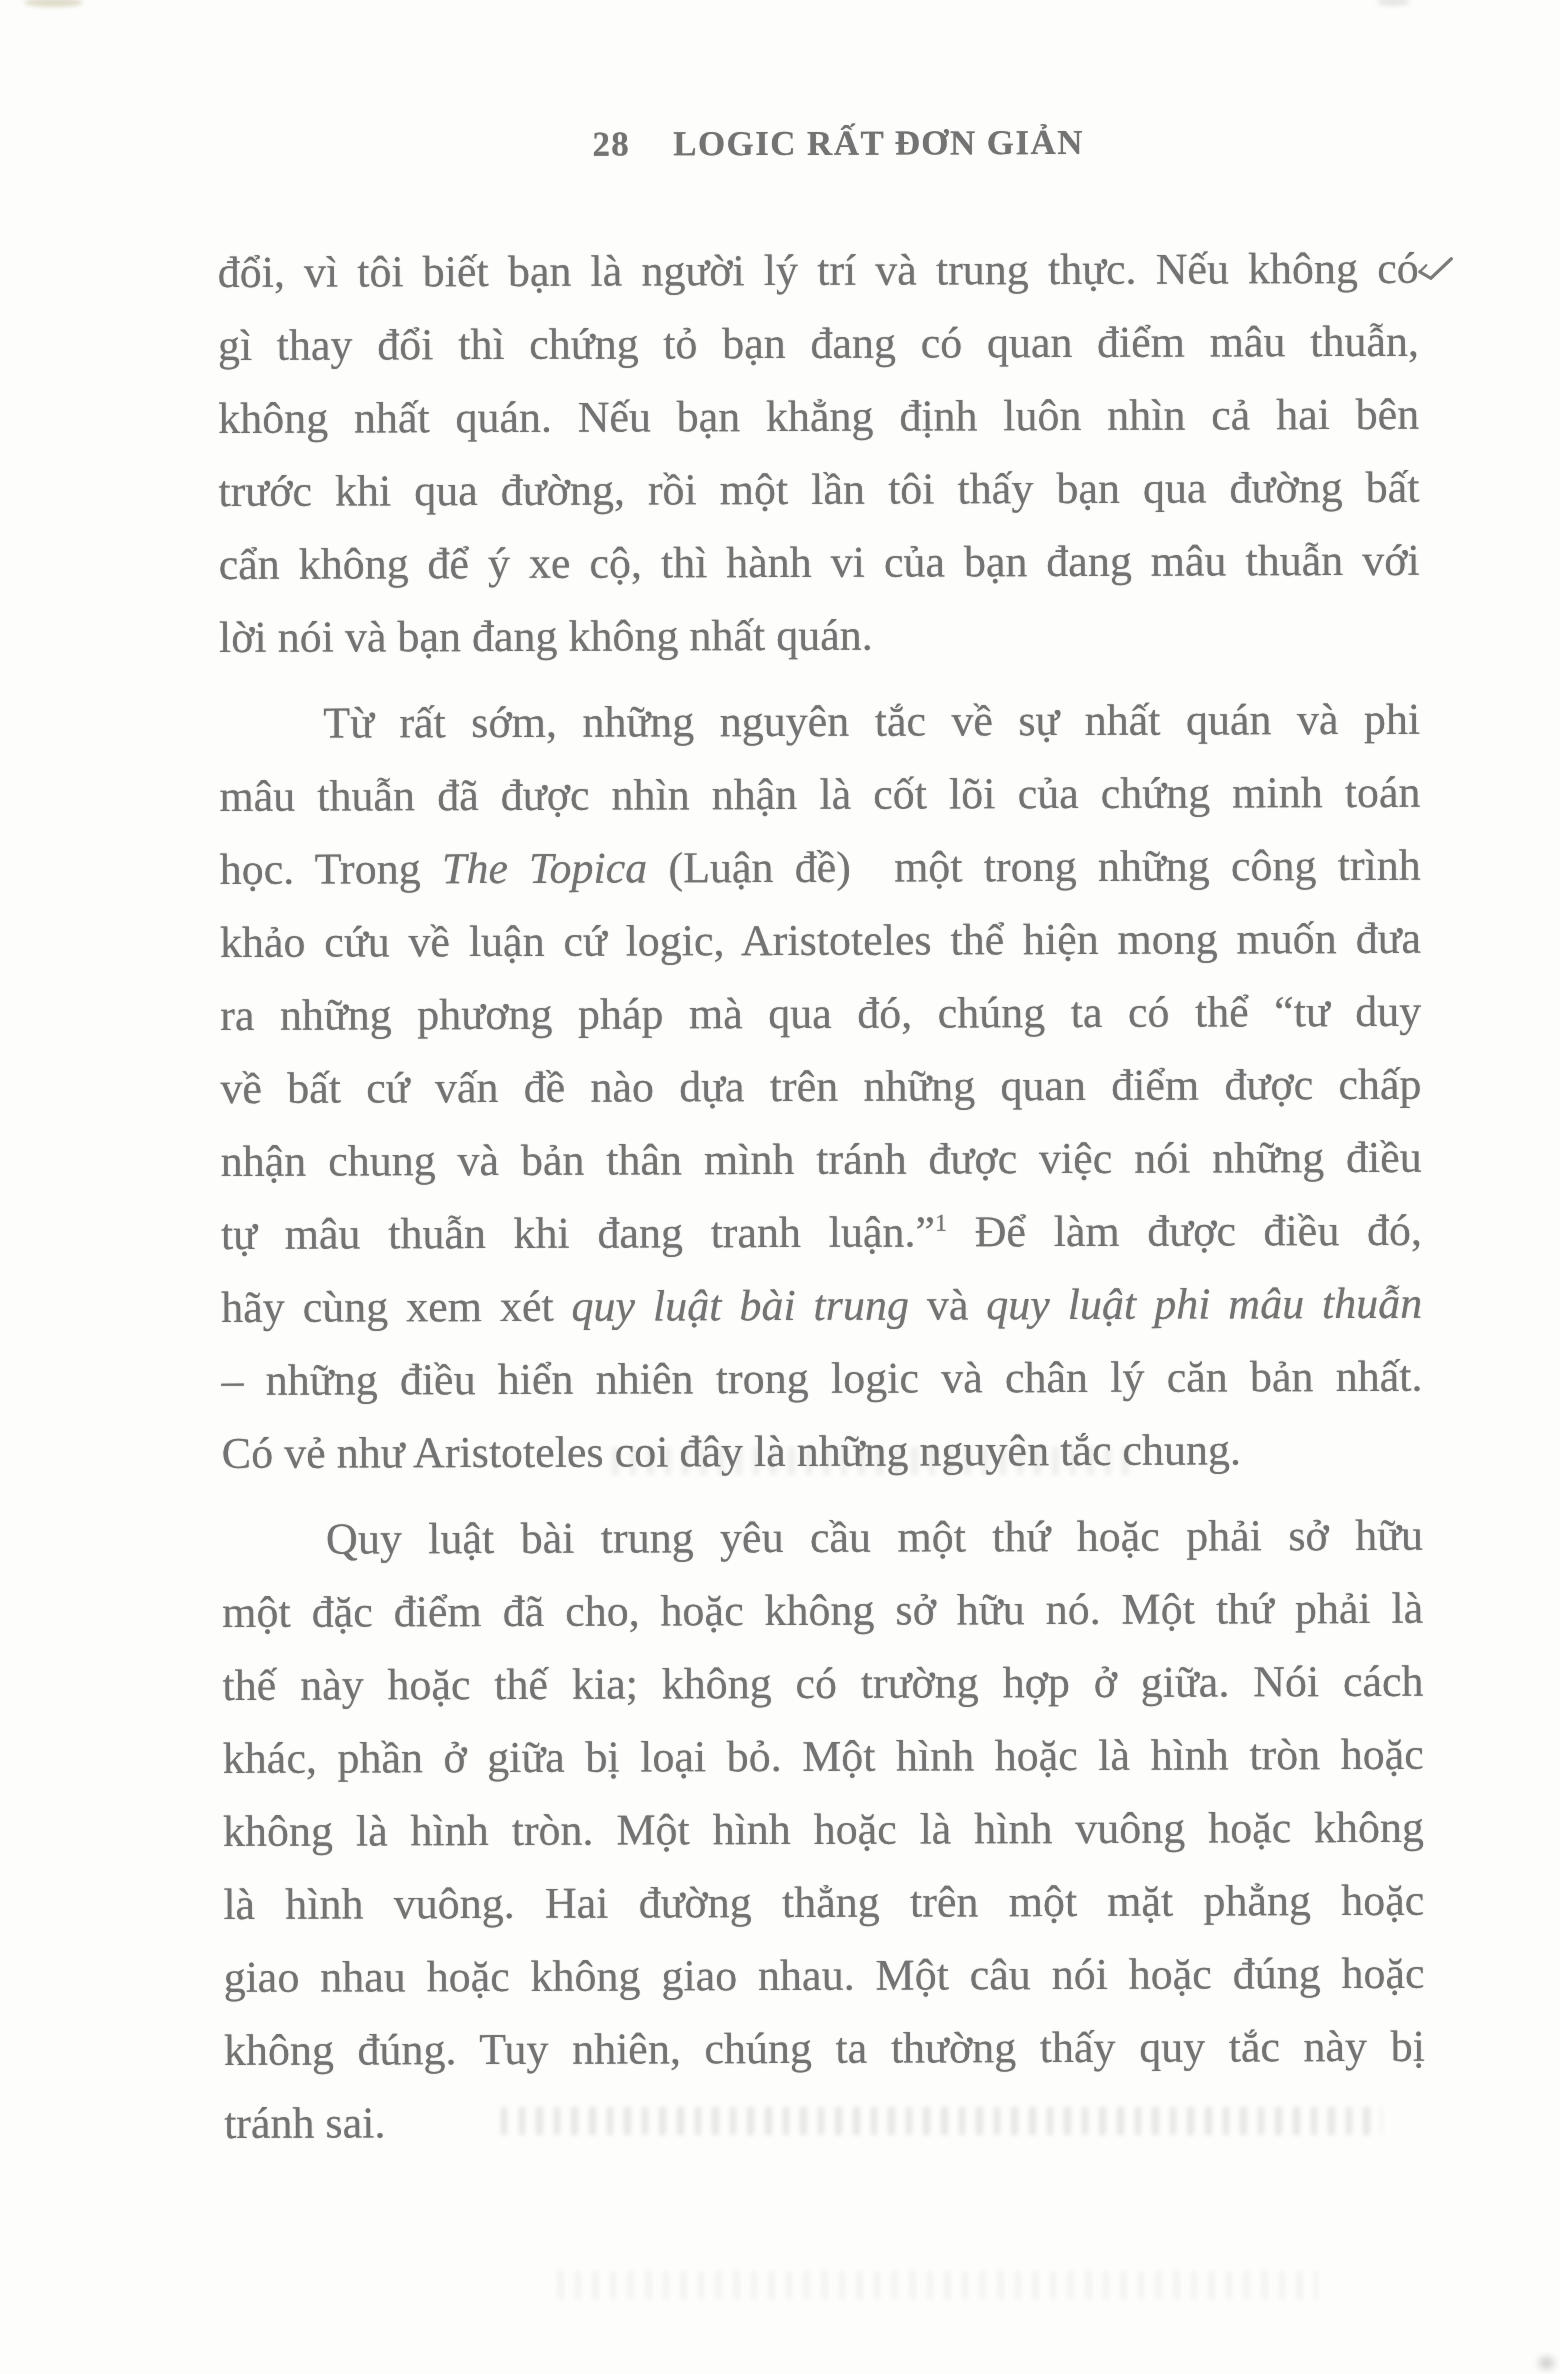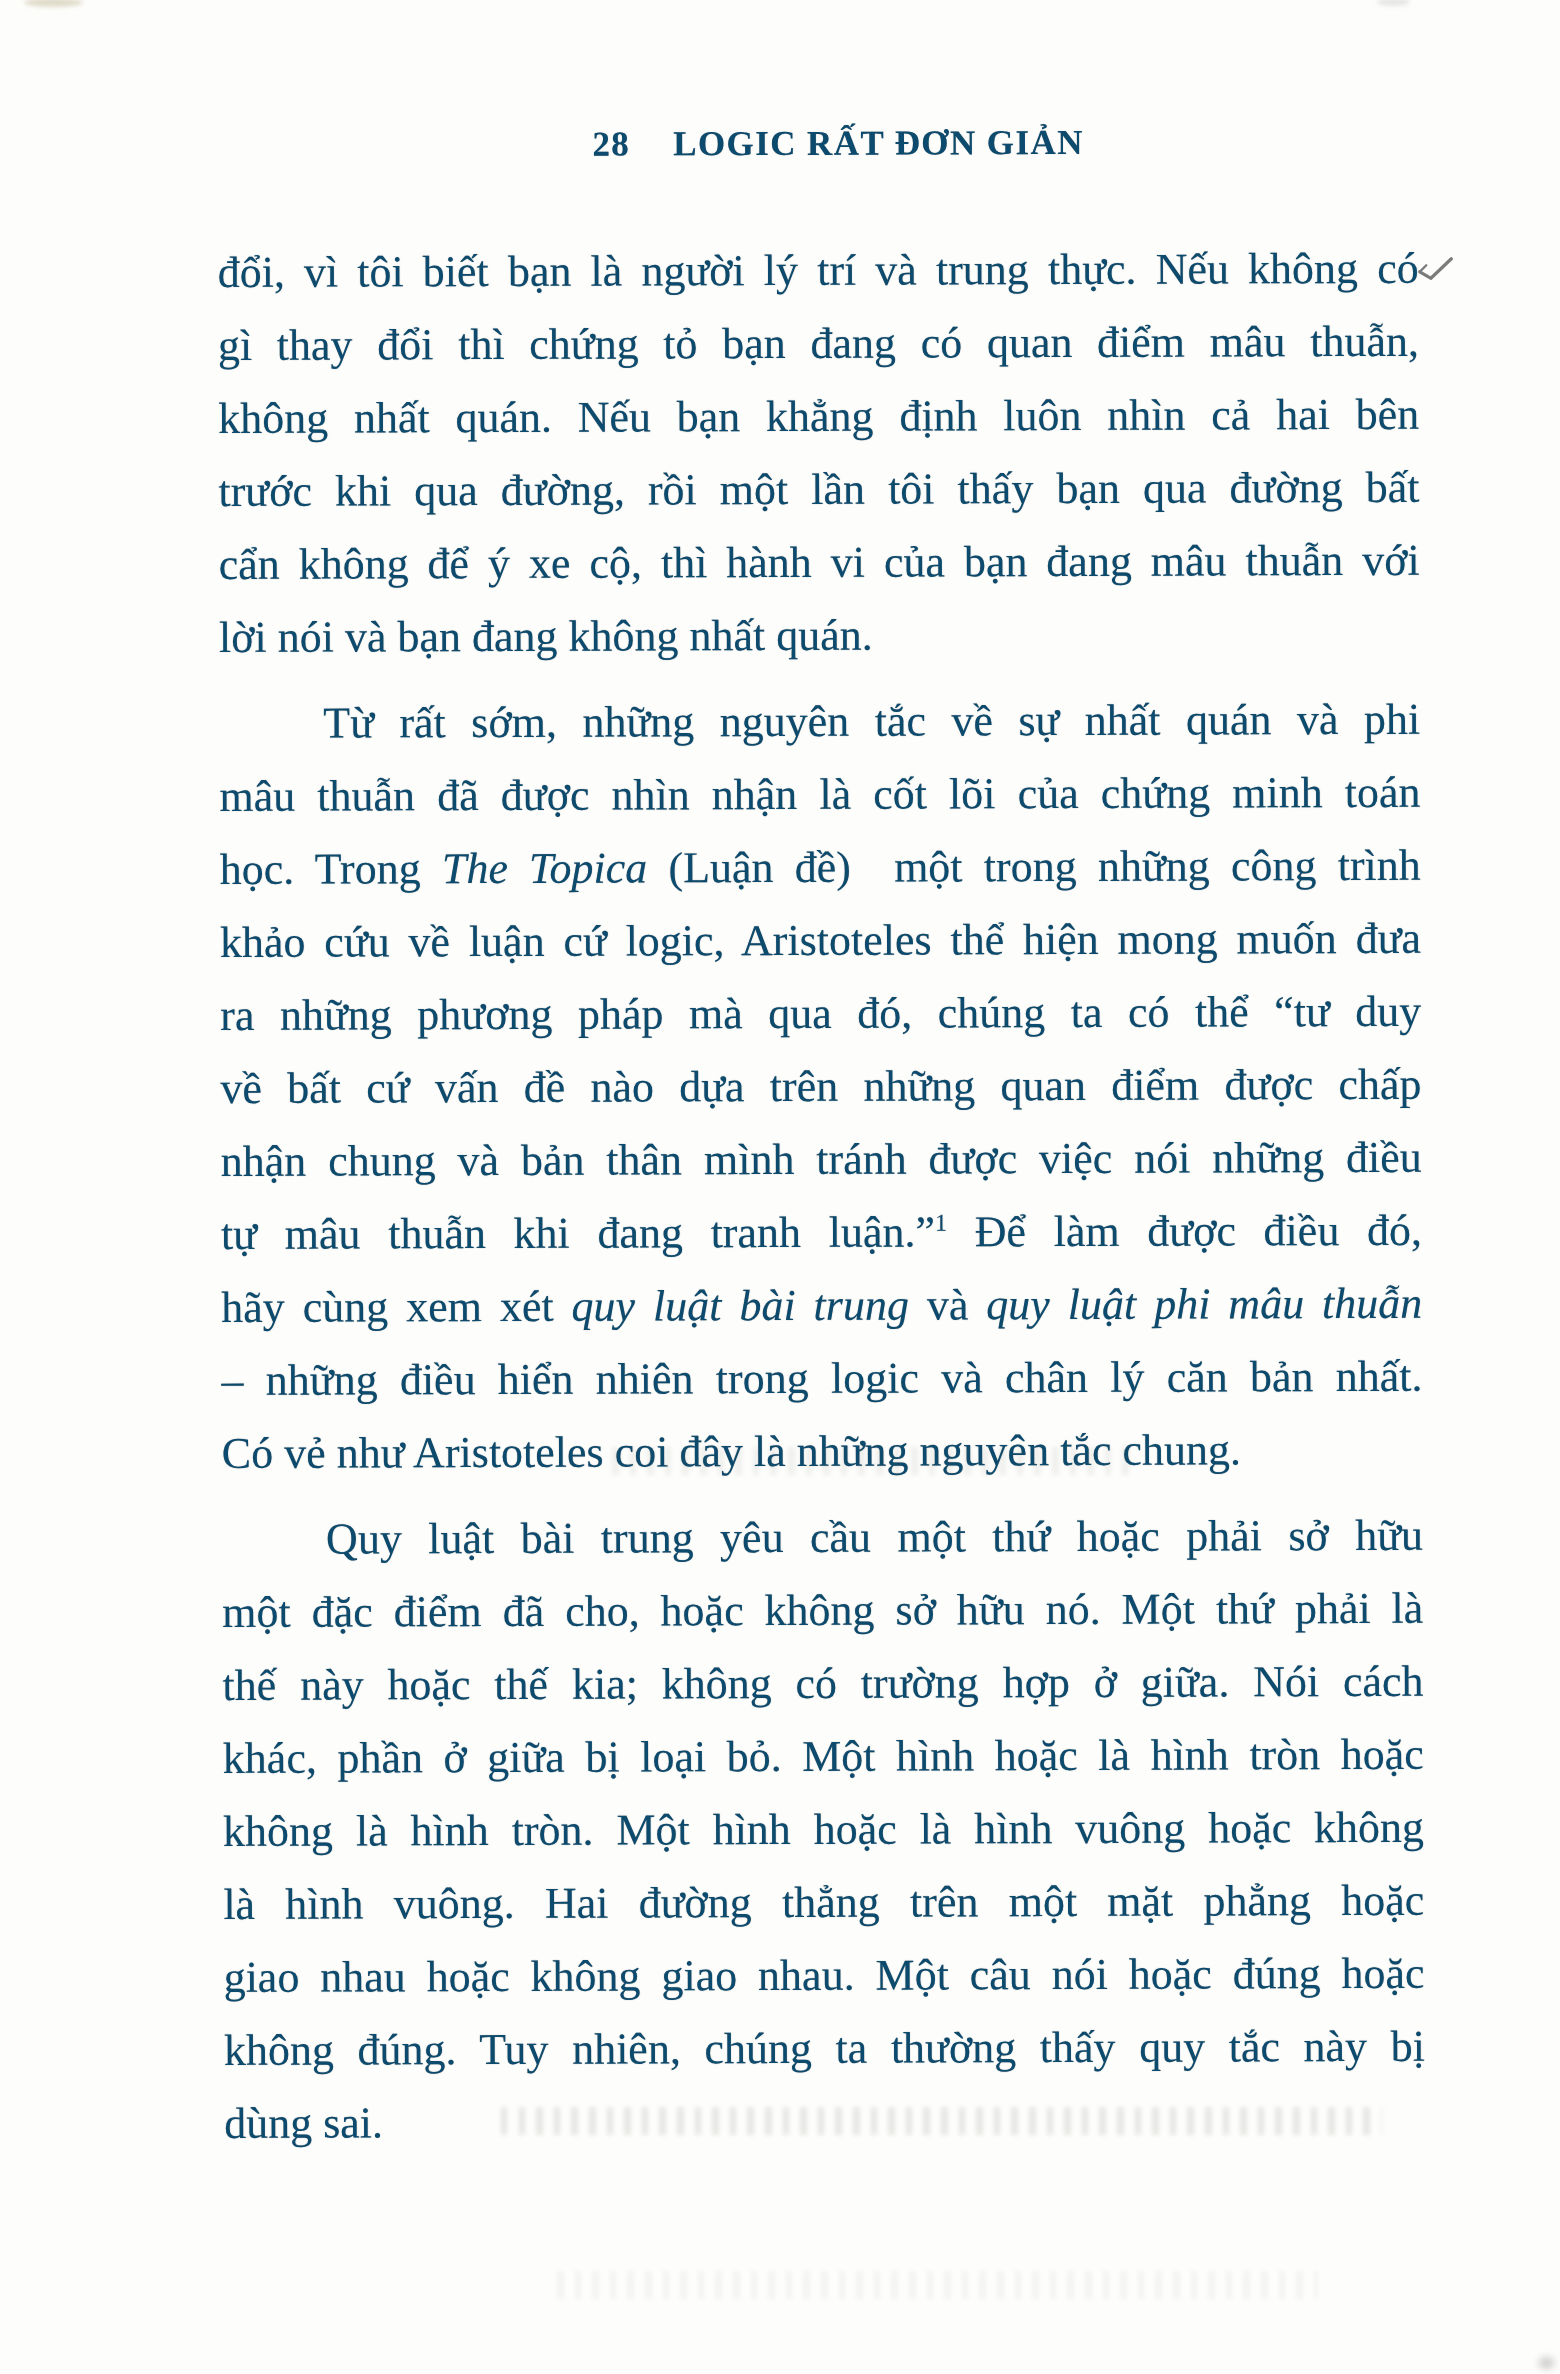--- a/index.html
+++ b/index.html
@@ -2,21 +2,21 @@
 <html style="font-size:15px"><head>
 <meta charset="utf-8">
 <style>
   html,body{margin:0;padding:0;background:#e8e8e8;}
   .page{
     position:relative;
     width:1560px;height:2375px;
     background:#fdfdfb;
     overflow:hidden;
     font-family:"Liberation Serif","DejaVu Serif",serif;
-    color:#0c4a6e;
+    color:#737373;
   }
   .tilt{
     position:absolute;inset:0;
     transform:rotate(-0.2deg);
     transform-origin:50% 40%;
   }
   
   .running-head{
     position:absolute;top:124px;left:220px;width:1201px;
     display:flex;justify-content:center;align-items:baseline;gap:43px;
@@ -106,21 +106,21 @@
         </div>
         <div class="para indent">
           <div class="line"><span>Quy luật bài trung yêu cầu một thứ hoặc phải sở hữu</span></div>
           <div class="line"><span>một đặc điểm đã cho, hoặc không sở hữu nó. Một thứ phải là</span></div>
           <div class="line"><span>thế này hoặc thế kia; không có trường hợp ở giữa. Nói cách</span></div>
           <div class="line"><span>khác, phần ở giữa bị loại bỏ. Một hình hoặc là hình tròn hoặc</span></div>
           <div class="line"><span>không là hình tròn. Một hình hoặc là hình vuông hoặc không</span></div>
           <div class="line"><span>là hình vuông. Hai đường thẳng trên một mặt phẳng hoặc</span></div>
           <div class="line"><span>giao nhau hoặc không giao nhau. Một câu nói hoặc đúng hoặc</span></div>
           <div class="line"><span>không đúng. Tuy nhiên, chúng ta thường thấy quy tắc này bị</span></div>
-          <div class="line end"><span>dùng sai.</span></div>
+          <div class="line end"><span>tránh sai.</span></div>
         </div>
       </div>
 
   </div>
 
   <div class="smudge smudge-topleft"></div>
   <div class="smudge smudge-topright"></div>
   <svg class="penmark" width="39" height="26" viewBox="0 0 42 28">
     <path d="M3,17 L15,24 L37,3" fill="none" stroke="#4a4a4a" stroke-width="3.5" stroke-linecap="round"></path>
     <path d="M3,17 L10,10" fill="none" stroke="#4a4a4a" stroke-width="2.5" stroke-linecap="round"></path>

